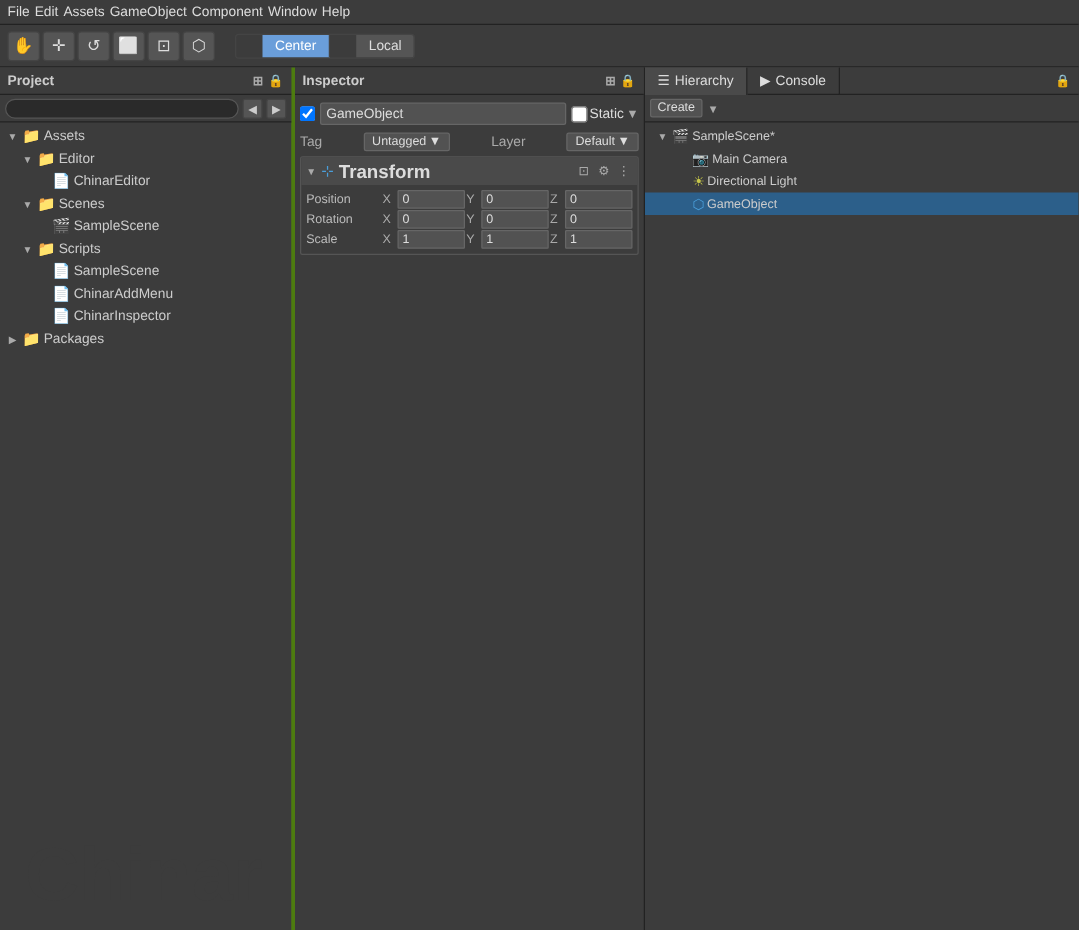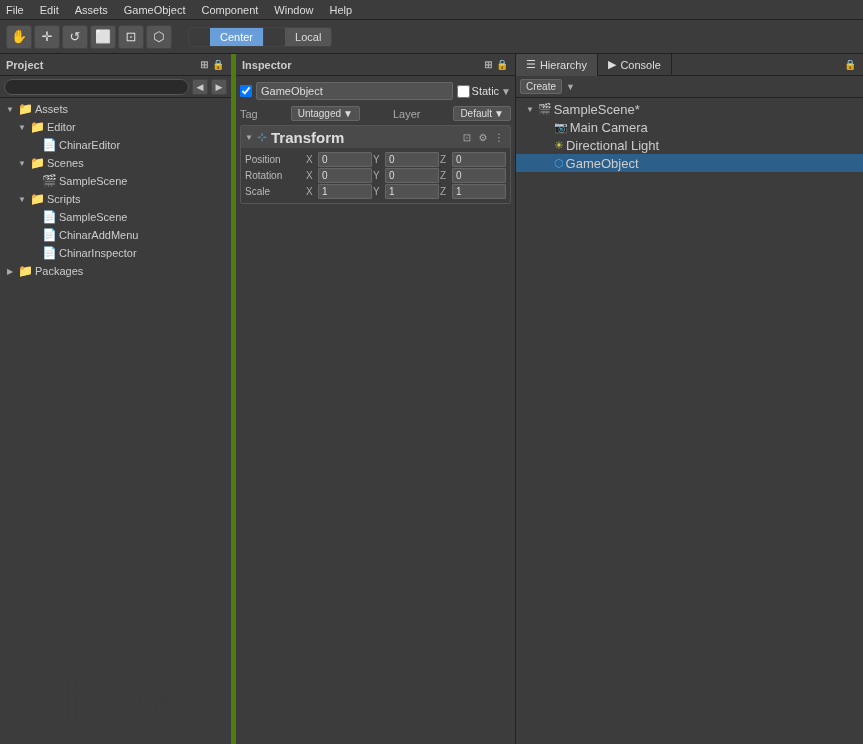--- a/index.html
+++ b/index.html
@@ -15,21 +15,20 @@
     }
 
     
     .menu-bar {
       display: flex;
       align-items: center;
       background: #3c3c3c;
       height: 20px;
       padding: 0 4px;
       border-bottom: 1px solid #222;
-      gap: 12px;
     }
     .menu-item {
       color: #ddd;
       font-size: 11px;
       cursor: pointer;
       padding: 0 2px;
     }
 
     
     .toolbar {
@@ -82,21 +81,21 @@
     
     .main-layout {
       display: flex;
       height: calc(744px - 54px);
     }
 
     
     .project-panel {
       width: 236px;
       background: #3c3c3c;
-      border-right: 5px solid #4d7c0f;
+      border-right: 3px solid #4d7c0f;
       display: flex;
       flex-direction: column;
     }
     .panel-header {
       display: flex;
       align-items: center;
       background: #3c3c3c;
       height: 22px;
       padding: 0 6px;
       border-bottom: 1px solid #222;
@@ -377,21 +376,21 @@
     .h-item {
       display: flex;
       align-items: center;
       height: 18px;
       padding-left: 8px;
       cursor: pointer;
       gap: 2px;
     }
     .h-item.selected { background: #2c5f8a; }
     .h-icon { font-size: 11px; }
-    .h-label { font-size: 13px; color: #ccc; }
+    .h-label { font-size: 10px; color: #ccc; }
     .h-arrow { font-size: 8px; color: #aaa; width: 12px; text-align: center; }
 
     
     .watermark {
       position: absolute;
       bottom: 10px;
       left: 20px;
       font-size: 60px;
       font-weight: bold;
       color: rgba(60,60,60,0.9);

